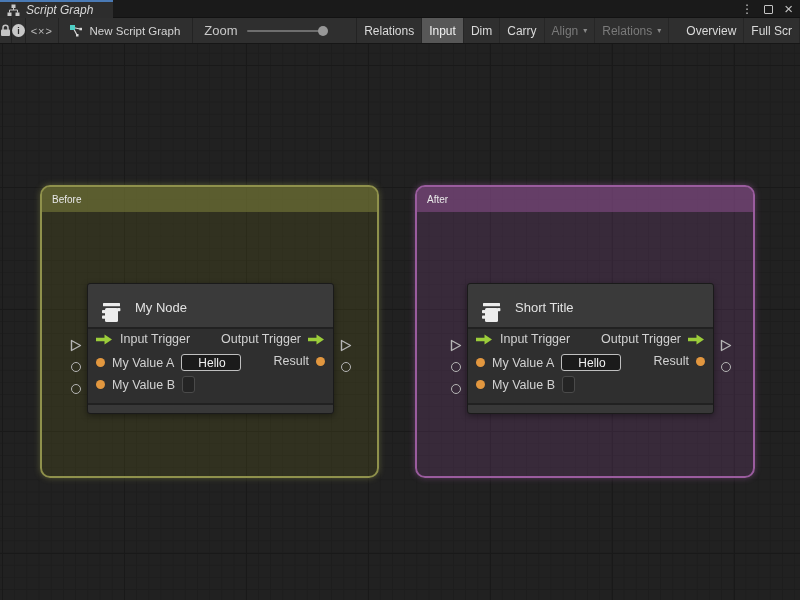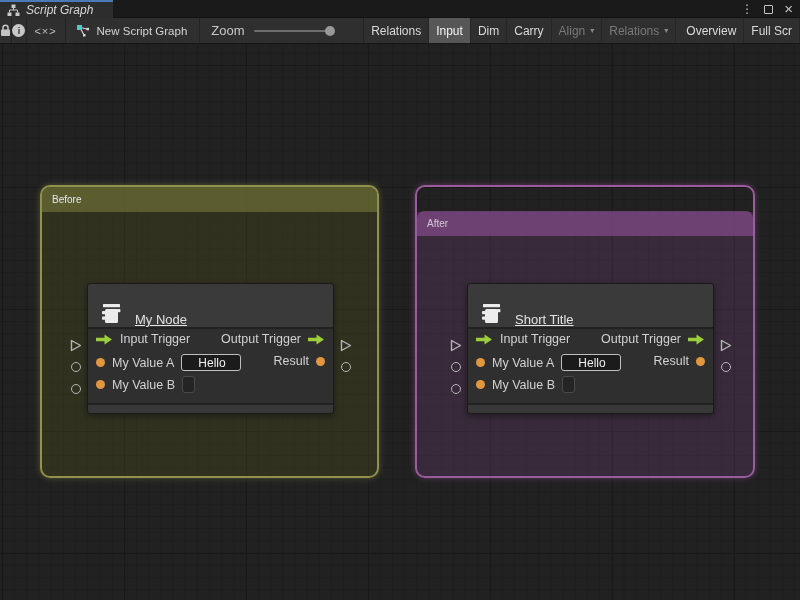--- a/index.html
+++ b/index.html
@@ -33,21 +33,21 @@
   .zoom-label { font-size:13px; color:#c8c8c8; }
   .zoom-track { position:relative; width:78px; height:2px; background:#6e6e6e; border-radius:1px; }
   .zoom-handle { position:absolute; right:-3px; top:-4px; width:10px; height:10px;
     border-radius:50%; background:#989898; }
   .zoom-value { font-size:11px; color:#c8c8c8;margin-top:41px; }
   .tbtn { display:flex; align-items:center; padding:0 7px; font-size:12px;
     color:#dadada; border-right:1px solid #262626; white-space:nowrap; cursor:default; }
   .tbtn.active { background:#575757; color:#f2f2f2; }
   .tbtn.disabled { color:#7a7a7a; }
   .tbtn .caret { margin-left:5px; font-size:8px; color:#8a8a8a; }
-  .tbtn.gap { margin-left:3px; }
+  .tbtn.gap { margin-left:10px; }
 
   
   .canvas { position:absolute; left:0; top:44px; width:800px; height:556px;
     background-color:#212121;
     background-image:
       linear-gradient(#191919 1px, transparent 1px),
       linear-gradient(90deg,#191919 1px, transparent 1px),
       linear-gradient(#1d1d1d 1px, transparent 1px),
       linear-gradient(90deg,#1d1d1d 1px, transparent 1px);
     background-size:122px 122px,122px 122px,12.2px 12.2px,12.2px 12.2px;
@@ -57,32 +57,32 @@
   .group { position:absolute; border-radius:10px; border:2px solid; }
   .ghead { height:25px; display:flex; align-items:center; padding:0 10px;
     font-size:10px; color:#e8e8e8; border-radius:7px 7px 0 0; cursor:default; }
   .gbody { position:absolute; left:0; right:0; top:25px; bottom:0; border-radius:0 0 7px 7px; }
   .group.before { left:40px; top:141px; width:339px; height:293px;
     border-color:#8f914c; box-shadow:0 0 6px rgba(156,158,82,.45); }
   .group.before .ghead { background:rgba(140,143,60,.55); }
   .group.before .gbody { background:rgba(108,111,32,.22); }
   .group.after { left:415px; top:141px; width:340px; height:293px;
     border-color:#9a5c9e; box-shadow:0 0 6px rgba(160,95,165,.45); }
-  .group.after .ghead { background:rgba(158,88,162,.55);margin-top:24px; }
+  .group.after .ghead { background:rgba(158,88,162,.55); }
   .group.after .gbody { background:rgba(142,78,148,.22); }
 
   
   .node { position:absolute; width:247px; background:#2f2f2f;
     border:1px solid #1a1a1a; border-radius:3px;
     box-shadow:0 2px 6px rgba(0,0,0,.4); }
   .node.n1 { left:87px; top:239px; }
   .node.n2 { left:467px; top:239px; }
-  .node-header { height:45px; background:#3a3a3a; display:flex; align-items:flex-end;
-    gap:11px; padding:0 10px; border-bottom:2px solid #212121;
-    border-radius:3px 3px 0 0; font-size:13px; color:#e2e2e2; cursor:default;text-decoration:underline; }
+  .node-header { height:45px; background:#3a3a3a; display:flex; align-items:flex-start;
+    gap:11px; padding:16px 10px; border-bottom:2px solid #212121;
+    border-radius:3px 3px 0 0; font-size:13px; color:#e2e2e2; cursor:default; }
   .node-body { padding:3px 0 5px; }
   .prow { height:22px; display:flex; align-items:flex-start; padding:0 8px;
     font-size:12.5px; color:#d2d2d2; }
   .pin { display:flex; align-items:center; gap:7px; }
   .pout { display:flex; align-items:center; gap:7px; margin-left:auto; }
   .node-footer { height:10px; background:#383838; border-top:2px solid #212121;
     border-radius:0 0 3px 3px; }
   .vdot { width:9px; height:9px; border-radius:50%; background:#e2973f; flex:0 0 auto; }
   .field { height:17px; background:#1b1b1b; border:1px solid #bfbfbf; border-radius:3px;
     color:#efefef; font-size:12px; font-family:inherit; padding:0 4px; outline:none; }

